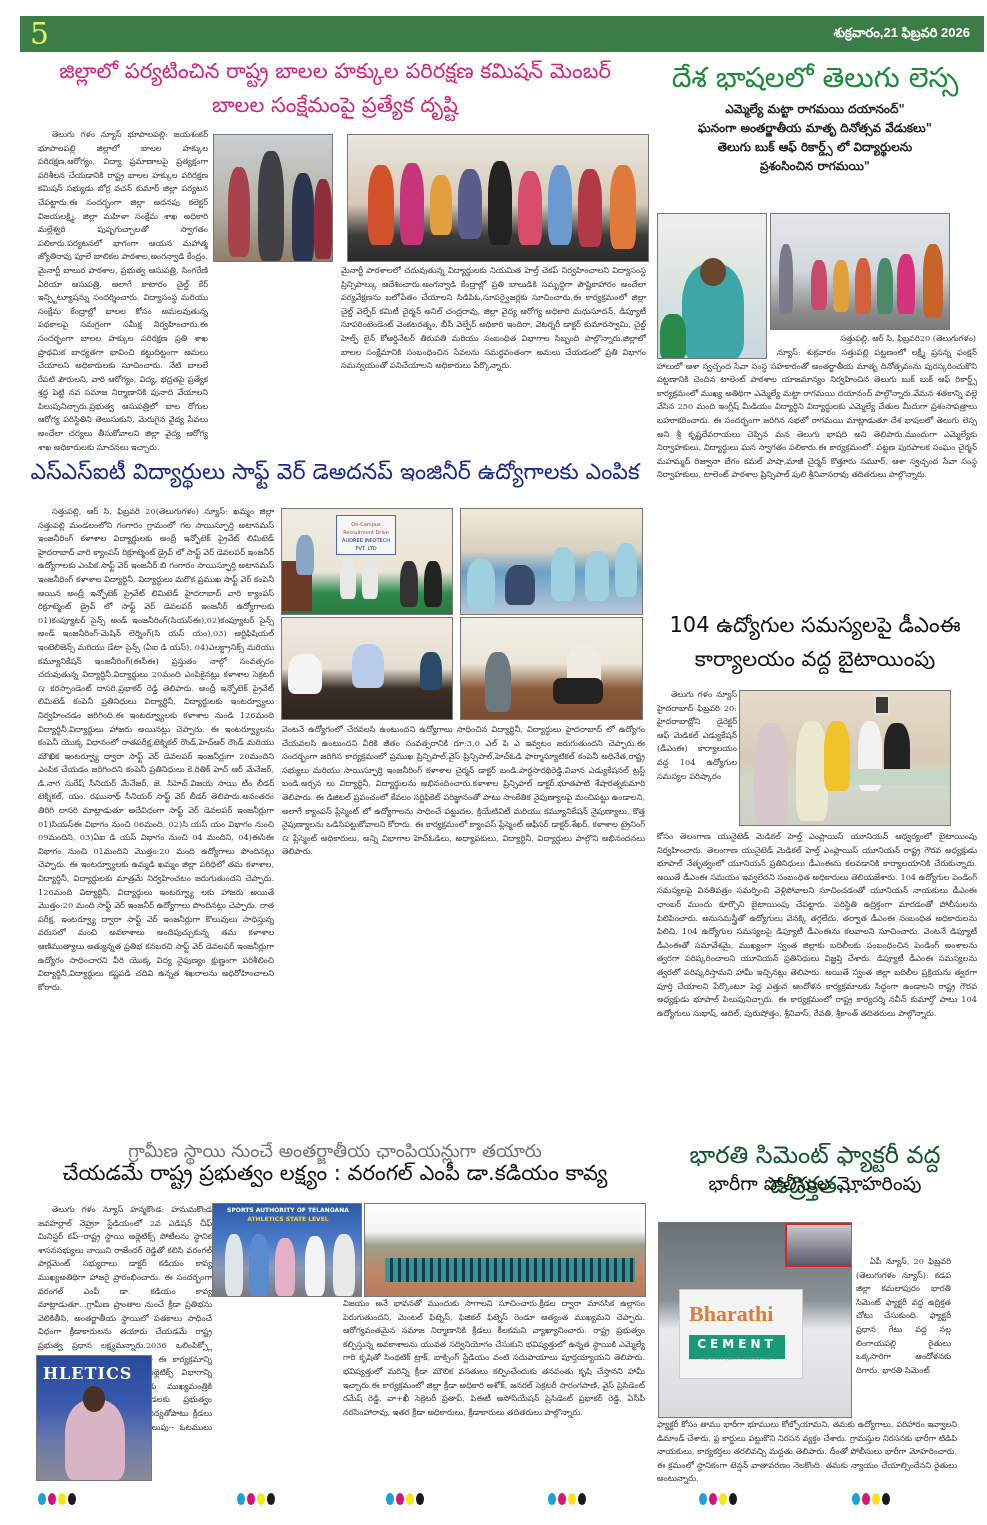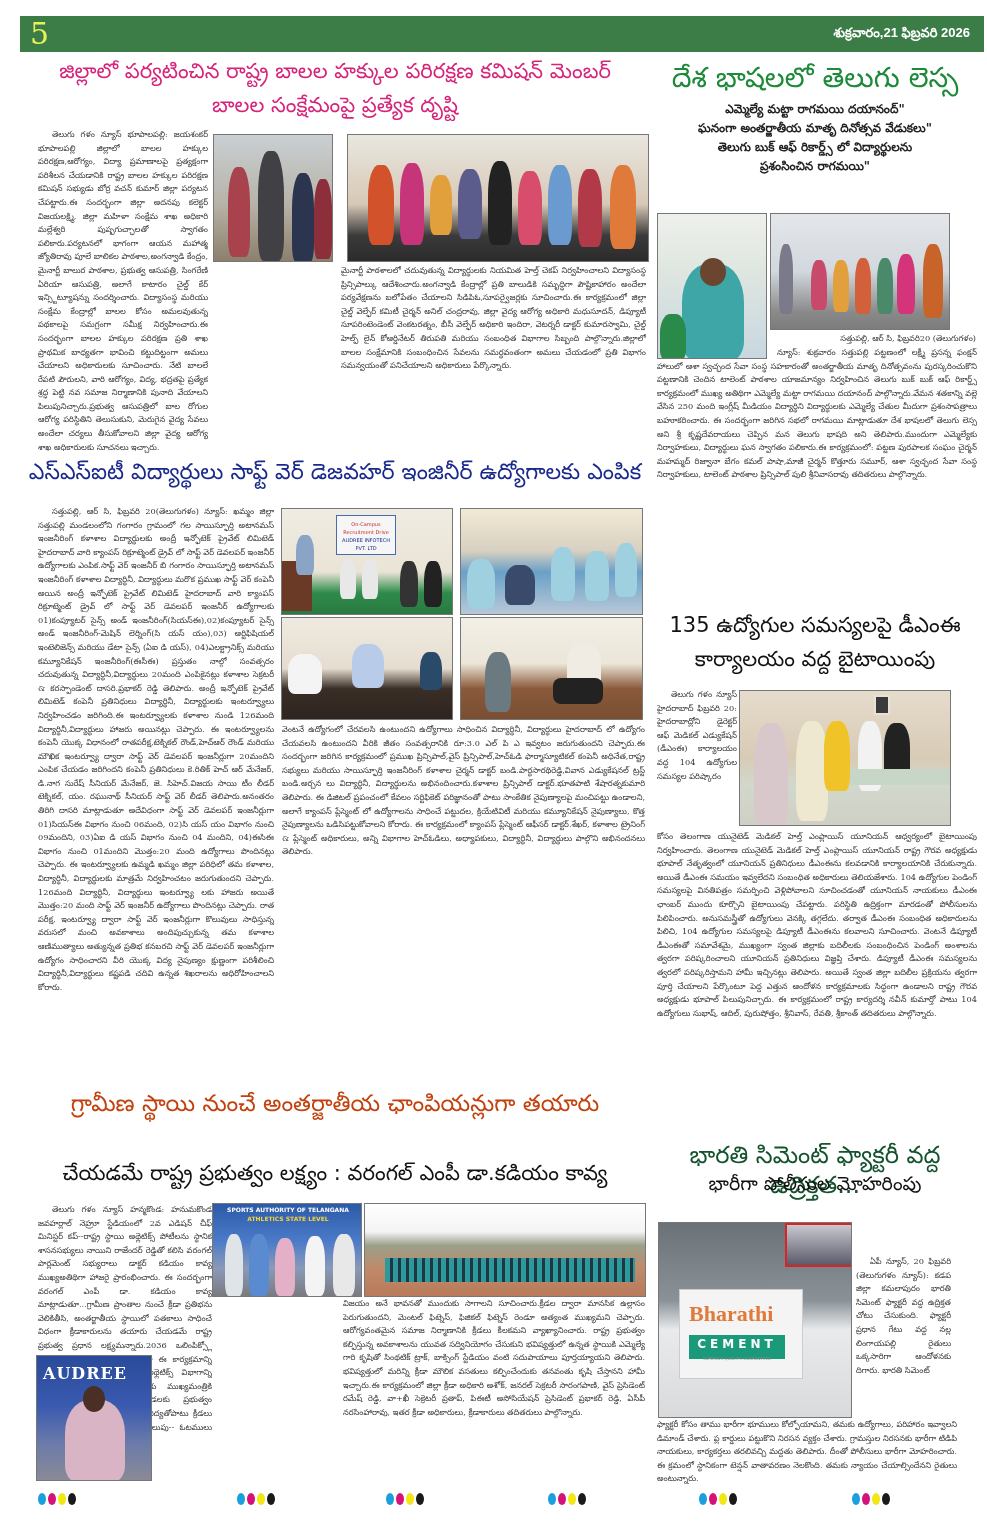--- a/index.html
+++ b/index.html
@@ -65,21 +65,21 @@
     <div class="pe" style="left:84px;top:44px;width:16px;height:56px;background:#d2603a;"></div>
     <div class="pe" style="left:106px;top:44px;width:16px;height:56px;background:#4a8a6a;"></div>
     <div class="pe" style="left:126px;top:40px;width:18px;height:60px;background:#d4357a;"></div>
     <div class="pe" style="left:152px;top:30px;width:20px;height:74px;background:#c8642a;"></div>
   </div>
   <div class="body-text" style="left:786px; top:332px; width:190px; height:14px; text-align:right;">సత్తుపల్లి, ఆర్ సి, ఫిబ్రవరి20 (తెలుగుగళం)</div>
   <div class="body-text" style="left:657px; top:346px; width:320px; height:262px; text-indent:120px;">న్యూస్: శుక్రవారం సత్తుపల్లి పట్టణంలో లక్ష్మీ ప్రసన్న ఫంక్షన్ హాలులో ఆశా స్వచ్ఛంద సేవా సంస్థ సహకారంతో అంతర్జాతీయ మాతృ దినోత్సవంను పురస్కరించుకొని పట్టణానికి చెందిన టాలెంట్ పాఠశాల యాజమాన్యం నిర్వహించిన తెలుగు బుక్ బుక్ ఆఫ్ రికార్డ్స్ కార్యక్రమంలో ముఖ్య అతిథిగా ఎమ్మెల్యే మట్టా రాగమయి దయానంద్ పాల్గొన్నారు.వేమన శతకాన్ని వల్లె వేసిన 250 మంది ఇంగ్లీష్ మీడియం విద్యార్థిని విద్యార్థులకు ఎమ్మెల్యే చేతుల మీదుగా ప్రశంసాపత్రాలు బహూకరించారు. ఈ సందర్భంగా జరిగిన సభలో రాగమయి మాట్లాడుతూ దేశ భాషలలో తెలుగు లెస్స అని శ్రీ కృష్ణదేవరాయలు చెప్పిన మన తెలుగు భాషది అని తెలిపారు.ముందుగా ఎమ్మెల్యేకు నిర్వాహకులు, విద్యార్థులు ఘన స్వాగతం పలికారు.ఈ కార్యక్రమంలో: పట్టణ పురపాలక సంఘం చైర్మన్ మహమ్మద్ రిజ్వానా బేగం కమల్ పాషా,మాజీ చైర్మన్ కొత్తూరు సమూర్, ఆశా స్వచ్ఛంద సేవా సంస్థ నిర్వాహకులు, టాలెంట్ పాఠశాల ప్రిన్సిపాల్ పులి శ్రీనివాసరావు తదితరులు పాల్గొన్నారు.</div>
 </div>
 
 <div>
-  <div class="headline" style="left:20px; top:458px; width:630px; font-size:22px; color:#1a2a8c;">ఎస్ఎస్ఐటీ విద్యార్థులు సాఫ్ట్ వెర్ డెజవహర్ ఇంజినీర్ ఉద్యోగాలకు ఎంపిక</div>
+  <div class="headline" style="left:20px; top:458px; width:630px; font-size:22px; color:#1a2a8c;">ఎస్ఎస్ఐటీ విద్యార్థులు సాఫ్ట్ వెర్ డెఅదనప్ ఇంజినీర్ ఉద్యోగాలకు ఎంపిక</div>
   <div class="body-text" style="left:38px; top:505px; width:236px; height:617px; text-indent:14px;">సత్తుపల్లి, ఆర్ సి, ఫిబ్రవరి 20(తెలుగుగళం) న్యూస్: ఖమ్మం జిల్లా సత్తుపల్లి మండలంలోని గంగారం గ్రామంలో గల సాయిస్ఫూర్తి అటానమస్ ఇంజనీరింగ్ కళాశాల విద్యార్థులకు అంద్రీ ఇన్ఫోటెక్ ప్రైవేట్ లిమిటెడ్ హైదరాబాద్ వారి క్యాంపస్ రిక్రూట్మెంట్ డ్రైవ్ లో సాఫ్ట్ వెర్ డెవలపర్ ఇంజనీర్ ఉద్యోగాలకు ఎంపిక.సాఫ్ట్ వెర్ ఇంజనీర్ బి గంగారం సాయిస్ఫూర్తి అటానమస్ ఇంజనీరింగ్ కళాశాల విద్యార్థినీ, విద్యార్థులు మరొక ప్రముఖ సాఫ్ట్ వెర్ కంపెనీ అయిన అంద్రీ ఇన్ఫోటెక్ ప్రైవేట్ లిమిటెడ్ హైదరాబాద్ వారి క్యాంపస్ రిక్రూట్మెంట్ డ్రైవ్ లో సాఫ్ట్ వెర్ డెవలపర్ ఇంజనీర్ ఉద్యోగాలకు 01)కంప్యూటర్ సైన్స్ అండ్ ఇంజనీరింగ్(సియస్ఈ),02)కంప్యూటర్ సైన్స్ అండ్ ఇంజనీరింగ్-మెషిన్ లెర్నింగ్(సి యస్ యం),03) ఆర్టిఫిషియల్ ఇంటెలిజెన్స్ మరియు డేటా సైన్స్ (ఏఐ డి యస్), 04)ఎలక్ట్రానిక్స్ మరియు కమ్యూనికేషన్ ఇంజనీరింగ్(ఈసీఈ) ప్రస్తుతం నాల్గో సంవత్సరం చదువుతున్న విద్యార్థినీ,విద్యార్థులు 20మంది ఎంపికైనట్లు కళాశాల సెక్రటరీ &amp; కరస్పాండెంట్ దాసరి.ప్రభాకర్ రెడ్డి తెలిపారు. అంద్రీ ఇన్ఫోటెక్ ప్రైవేట్ లిమిటెడ్ కంపెనీ ప్రతినిధులు విద్యార్థినీ, విద్యార్థులకు ఇంటర్వ్యూలు నిర్వహించడం జరిగింది.ఈ ఇంటర్వ్యూలకు కళాశాల నుండి 126మంది విద్యార్థినీ,విద్యార్థులు హాజరు అయినట్లు చెప్పారు. ఈ ఇంటర్వ్యూలను కంపెనీ యొక్క విధానంలో రాతపరీక్ష,టెక్నికల్ రౌండ్,హెచ్ఆర్ రౌండ్ మరియు మౌఖిక ఇంటర్వ్యూ ద్వారా సాఫ్ట్ వెర్ డెవలపర్ ఇంజనీర్లుగా 20మందిని ఎంపిక చేయడం జరిగిందని కంపెనీ ప్రతినిధులు కె.రితిక్ హెచ్ ఆర్ మేనేజర్, డి.నాగ సురేష్ సీనియర్ మేనేజర్, జె. సిహెచ్.విజయ సాయి టీం లీడర్ టెక్నికల్, యం. రఘునాథ్ సీనియర్ సాఫ్ట్ వెర్ లీడర్ తెలిపారు.అనంతరం తిరిగి దాసరి మాట్లాడుతూ అదేవిధంగా సాఫ్ట్ వెర్ డెవలపర్ ఇంజనీర్లుగా 01)సియస్ఈ విభాగం నుంచి 06మంది, 02)సి యస్ యం విభాగం నుంచి 09మందిని, 03)ఏఐ డి యస్ విభాగం నుంచి 04 మందిని, 04)ఈసిఈ విభాగం నుంచి 01మందిని మొత్తం:20 మంది ఉద్యోగాలు పొందినట్లు చెప్పారు. ఈ ఇంటర్వ్యూలకు ఉమ్మడి ఖమ్మం జిల్లా పరిధిలో తమ కళాశాల, విద్యార్థినీ, విద్యార్థులకు మాత్రమే నిర్వహించటం జరుగుతుందని చెప్పారు. 126మంది విద్యార్థినీ, విద్యార్థులు ఇంటర్వ్యూ లకు హాజరు అయితే మొత్తం:20 మంది సాఫ్ట్ వెర్ ఇంజనీర్ ఉద్యోగాలు పొందినట్లు చెప్పారు. రాత పరీక్ష, ఇంటర్వ్యూ ద్వారా సాఫ్ట్ వెర్ ఇంజనీర్లుగా కొలువులు సాధిస్తున్న వరుసలో మంచి అవకాశాలు అందిపుచ్చుకున్న తమ కళాశాల ఆణిముత్యాలు అత్యున్నత ప్రతిభ కనబరచి సాఫ్ట్ వెర్ డెవలపర్ ఇంజనీర్లుగా ఉద్యోగం సాధించారని వీరి యొక్క విద్య నైపుణ్యం క్షుణ్ణంగా పరిశీలించి విద్యార్థినీ,విద్యార్థులు కష్టపడి చదివి ఉన్నత శిఖరాలను అధిరోహించాలని కోరారు.</div>
   <div class="photo" style="left:281px; top:508px; width:172px; height:107px; background:linear-gradient(180deg,#f0ece2 0%,#eae4d6 60%,#2e8a4a 80%,#2a7a42 100%);">
     <div style="position:absolute;left:54px;top:6px;width:60px;height:40px;background:#f6f6f6;border:1px solid #4a6ab0;font-size:5px;color:#c82a2a;text-align:center;line-height:8px;padding-top:4px;">
       <div>On-Campus Recruitment Drive</div>
       <div style="color:#1a2a8c;">AUDREE INFOTECH PVT. LTD</div>
     </div>
     <div style="position:absolute;left:0;top:52px;width:30px;height:50px;background:#6a3a26;"></div>
     <div class="pe" style="left:14px;top:26px;width:18px;height:40px;background:#8aa4c6;"></div>
     <div class="pe" style="left:58px;top:50px;width:16px;height:40px;background:#e8e8e8;"></div>
     <div class="pe" style="left:80px;top:50px;width:16px;height:40px;background:#e8e8e8;"></div>
@@ -100,41 +100,41 @@
   </div>
   <div class="photo" style="left:460px; top:617px; width:183px; height:103px; background:linear-gradient(180deg,#f2efe6 0%,#ebe6d8 45%,#8a5a3a 70%,#7a4e32 100%);">
     <div class="pe" style="left:24px;top:34px;width:26px;height:60px;background:#6a7a80;"></div>
     <div class="pe" style="left:106px;top:26px;width:34px;height:46px;background:#f0ece4;"></div>
     <div style="position:absolute;left:92px;top:60px;width:50px;height:26px;border-radius:8px;background:#222;"></div>
   </div>
   <div class="body-text" style="left:282px; top:723px; width:363px; height:400px;">వెంటనే ఉద్యోగంలో చేరవలసి ఉంటుందని ఉద్యోగాలు సాధించిన విద్యార్థినీ, విద్యార్థులు హైదరాబాద్ లో ఉద్యోగం చేయవలసి ఉంటుందని వీరికి జీతం సంవత్సరానికి రూ:3.0 ఎల్ పి ఎ ఇవ్వటం జరుగుతుందని చెప్పారు.ఈ సందర్భంగా జరిగిన కార్యక్రమంలో ప్రముఖ ప్రిన్సిపాల్,వైస్ ప్రిన్సిపాల్,హెచ్ఓడి ఫార్మాస్యూటికల్ కంపెనీ అధినేత,రాష్ట్ర సభ్యులు మరియు సాయిస్ఫూర్తి ఇంజనీరింగ్ కళాశాల చైర్మన్ డాక్టర్ బండి.పార్థసారథిరెడ్డి,వివాన ఎడ్యుకేషనల్ ట్రస్ట్ బండి.అర్చన లు విద్యార్థినీ, విద్యార్థులను అభినందించారు.కళాశాల ప్రిన్సిపాల్ డాక్టర్.భూతపాటి శేషారత్నకుమారి తెలిపారు. ఈ డిజిటల్ ప్రపంచంలో కేవలం సర్టిఫికెట్ పరిజ్ఞానంతో పాటు సాంకేతిక నైపుణ్యాలపై మంచిపట్టు ఉండాలని, అలాగే క్యాంపస్ ప్లేస్మెంట్ లో ఉద్యోగాలను సాధించే పట్టుదల, క్రియేటివిటీ మరియు కమ్యూనికేషన్ నైపుణ్యాలు, కొత్త నైపుణ్యాలను ఒడిసిపట్టుకోవాలని కోరారు. ఈ కార్యక్రమంలో క్యాంపస్ ప్లేస్మెంట్ ఆఫీసర్ డాక్టర్.శేఖర్, కళాశాల ట్రైనింగ్ &amp; ప్లేస్మెంట్ అధికారులు, అన్ని విభాగాల హెచ్ఓడిలు, అధ్యాపకులు, విద్యార్థినీ, విద్యార్థులు పాల్గొని అభినందనలు తెలిపారు.</div>
 </div>
 
 <div>
-  <div class="headline" style="left:655px; top:612px; width:320px; font-size:21px; color:#111;">135 ఉద్యోగుల సమస్యలపై డీఎంఈ</div>
+  <div class="headline" style="left:655px; top:612px; width:320px; font-size:21px; color:#111;">104 ఉద్యోగుల సమస్యలపై డీఎంఈ</div>
   <div class="headline" style="left:655px; top:646px; width:320px; font-size:21px; color:#111;">కార్యాలయం వద్ద బైటాయింపు</div>
   <div class="body-text" style="left:657px; top:688px; width:80px; height:142px; text-indent:14px;">తెలుగు గళం న్యూస్ హైదరాబాద్ ఫిబ్రవరి 20: హైదరాబాద్లోని డైరెక్టర్ ఆఫ్ మెడికల్ ఎడ్యుకేషన్ (డీఎంఈ) కార్యాలయం వద్ద 104 ఉద్యోగుల సమస్యల పరిష్కారం</div>
   <div class="photo" style="left:739px; top:690px; width:212px; height:136px; background:linear-gradient(180deg,#e6dccc 0%,#d8cbb6 50%,#d2d8cc 70%,#cfcfc6 100%);">
     <div style="position:absolute;left:134px;top:4px;width:16px;height:20px;background:#3a3a3a;border:2px solid #e8e2d6;"></div>
     <div class="pe" style="left:14px;top:32px;width:34px;height:104px;background:#d8c8cc;"></div>
     <div class="pe" style="left:56px;top:30px;width:32px;height:100px;background:#efe8d0;"></div>
     <div class="pe" style="left:84px;top:30px;width:26px;height:70px;background:#f0c428;"></div>
     <div class="pe" style="left:118px;top:30px;width:24px;height:70px;background:#f2f2f2;"></div>
     <div class="pe" style="left:144px;top:32px;width:26px;height:60px;background:#222;"></div>
     <div style="position:absolute;left:110px;top:78px;width:102px;height:16px;background:#c8d6c8;"></div>
   </div>
   <div class="body-text" style="left:657px; top:830px; width:320px; height:296px;">కోసం తెలంగాణ యునైటెడ్ మెడికల్ హెల్త్ ఎంప్లాయిస్ యూనియన్ ఆధ్వర్యంలో బైటాయింపు నిర్వహించారు. తెలంగాణ యునైటెడ్ మెడికల్ హెల్త్ ఎంప్లాయిస్ యూనియన్ రాష్ట్ర గౌరవ అధ్యక్షుడు భూపాల్ నేతృత్వంలో యూనియన్ ప్రతినిధులు డీఎంఈను కలవడానికి కార్యాలయానికి చేరుకున్నారు. అయితే డీఎంఈ సమయం ఇవ్వలేదని సంబంధిత అధికారులు తెలియజేశారు. 104 ఉద్యోగుల పెండింగ్ సమస్యలపై వినతిపత్రం సమర్పించి వెళ్లిపోవాలని సూచించడంతో యూనియన్ నాయకులు డీఎంఈ ఛాంబర్ ముందు కూర్చొని బైటాయింపు చేపట్టారు. పరిస్థితి ఉద్రిక్తంగా మారడంతో పోలీసులను పిలిపించారు. అనుసమస్త్రీతో ఉద్యోగులు వెనక్కి తగ్గలేదు. తర్వాత డీఎంఈ సంబంధిత అధికారులను పిలిచి, 104 ఉద్యోగుల సమస్యలపై డిప్యూటీ డీఎంఈను కలవాలని సూచించారు. వెంటనే డిప్యూటీ డీఎంఈతో సమావేశమై, ముఖ్యంగా స్వంత జిల్లాకు బదిలీలకు సంబంధించిన పెండింగ్ అంశాలను త్వరగా పరిష్కరించాలని యూనియన్ ప్రతినిధులు విజ్ఞప్తి చేశారు. డిప్యూటీ డీఎంఈ సమస్యలను త్వరలో పరిష్కరిస్తామని హామీ ఇచ్చినట్లు తెలిపారు. అయితే స్వంత జిల్లా బదిలీల ప్రక్రియను త్వరగా పూర్తి చేయాలని పేర్కొంటూ పెద్ద ఎత్తున ఆందోళన కార్యక్రమాలకు సిద్ధంగా ఉండాలని రాష్ట్ర గౌరవ అధ్యక్షుడు భూపాల్ పిలుపునిచ్చారు. ఈ కార్యక్రమంలో రాష్ట్ర కార్యదర్శి నవీన్ కుమార్తో పాటు 104 ఉద్యోగులు సుభాష్, ఆదిల్, పురుషోత్తం, శ్రీనివాస్, రేవతి, శ్రీకాంత్ తదితరులు పాల్గొన్నారు.</div>
 </div>
 
 <div>
-  <div class="headline" style="left:20px; top:1089px; width:630px; font-size:23px; color:#c2410c;">గ్రామీణ స్థాయి నుంచే అంతర్జాతీయ ఛాంపియన్లుగా తయారు</div>
+  <div class="headline" style="left:20px; top:1140px; width:630px; font-size:18px; color:#737373;">గ్రామీణ స్థాయి నుంచే అంతర్జాతీయ ఛాంపియన్లుగా తయారు</div>
   <div class="headline" style="left:20px; top:1160px; width:630px; font-size:21px; color:#111;">చేయడమే రాష్ట్ర ప్రభుత్వం లక్ష్యం : వరంగల్ ఎంపీ డా.కడియం కావ్య</div>
   <div class="body-text" style="left:38px; top:1203px; width:174px; height:279px; text-indent:14px;">తెలుగు గళం న్యూస్ హన్మకొండ: హనుమకొండ జవహర్లాల్ నెహ్రూ స్టేడియంలో 2వ ఎడిషన్ చీఫ్ మినిస్టర్ కప్--రాష్ట్ర స్థాయి అథ్లెటిక్స్ పోటీలను స్థానిక శాసనసభ్యులు నాయిని రాజేందర్ రెడ్డితో కలిసి వరంగల్ పార్లమెంట్ సభ్యురాలు డాక్టర్ కడియం కావ్య ముఖ్యఅతిథిగా హాజరై ప్రారంభించారు. ఈ సందర్భంగా వరంగల్ ఎంపీ డా. కడియం కావ్య మాట్లాడుతూ...గ్రామీణ ప్రాంతాల నుంచే క్రీడా ప్రతిభను వెలికితీసి, అంతర్జాతీయ స్థాయిలో పతకాలు సాధించే విధంగా క్రీడాకారులను తయారు చేయడమే రాష్ట్ర ప్రభుత్వ ప్రధాన లక్ష్యమన్నారు.2036 ఒలింపిక్స్లో భారత్కు పతకాలు సాధించే దిశగా ఈ కార్యక్రమాన్ని రూపకల్పన చేసినట్లు తెలిపారు.అథ్లెటిక్స్ విభాగాన్ని హనుమకొండకు కేటాయించినందుకు ముఖ్యమంత్రికి ఎంపీ కృతజ్ఞతలు తెలిపారు.క్రీడలకు ప్రభుత్వం అత్యున్నత ప్రాధాన్యం ఇస్తోందని, విద్యతోపాటు క్రీడలు కూడా అవసరమన్నారు. ఆటల్లో గెలుపు-- ఓటములు సహజమని, ఆటల్లో పాల్గొనడమే ఒక</div>
   <div class="photo" style="left:36px; top:1355px; width:116px; height:126px; background:linear-gradient(180deg,#2a4a9a 0%,#3a5ab0 40%,#6a7aaa 70%,#8a8a96 100%);">
-    <div style="position:absolute;left:6px;top:8px;width:110px;height:20px;font-size:16px;font-weight:bold;color:#fff;font-family:'DejaVu Serif',serif;letter-spacing:1px;">AUDREE</div>
+    <div style="position:absolute;left:6px;top:8px;width:110px;height:20px;font-size:16px;font-weight:bold;color:#fff;font-family:'DejaVu Serif',serif;letter-spacing:1px;">HLETICS</div>
     <div class="pe" style="left:28px;top:44px;width:60px;height:82px;background:#d8b4c4;"></div>
     <div style="position:absolute;left:46px;top:30px;width:22px;height:26px;border-radius:50%;background:#4a3024;"></div>
   </div>
   <div class="photo" style="left:212px; top:1203px; width:150px; height:94px; background:linear-gradient(180deg,#2a5aa8 0%,#4a7ac8 40%,#8a9ab8 70%,#7a7a80 100%);">
     <div style="position:absolute;left:0;top:2px;width:150px;font-size:6px;color:#fff;font-weight:bold;text-align:center;">SPORTS AUTHORITY OF TELANGANA</div>
     <div style="position:absolute;left:0;top:11px;width:150px;font-size:6px;color:#f6d23a;font-weight:bold;text-align:center;">ATHLETICS STATE LEVEL</div>
     <div class="pe" style="left:12px;top:30px;width:18px;height:62px;background:#dfe4e8;"></div>
     <div class="pe" style="left:36px;top:30px;width:20px;height:62px;background:#5a8ad0;"></div>
     <div class="pe" style="left:62px;top:34px;width:20px;height:58px;background:#e4b0c8;"></div>
     <div class="pe" style="left:92px;top:32px;width:20px;height:60px;background:#f4f4f4;"></div>

